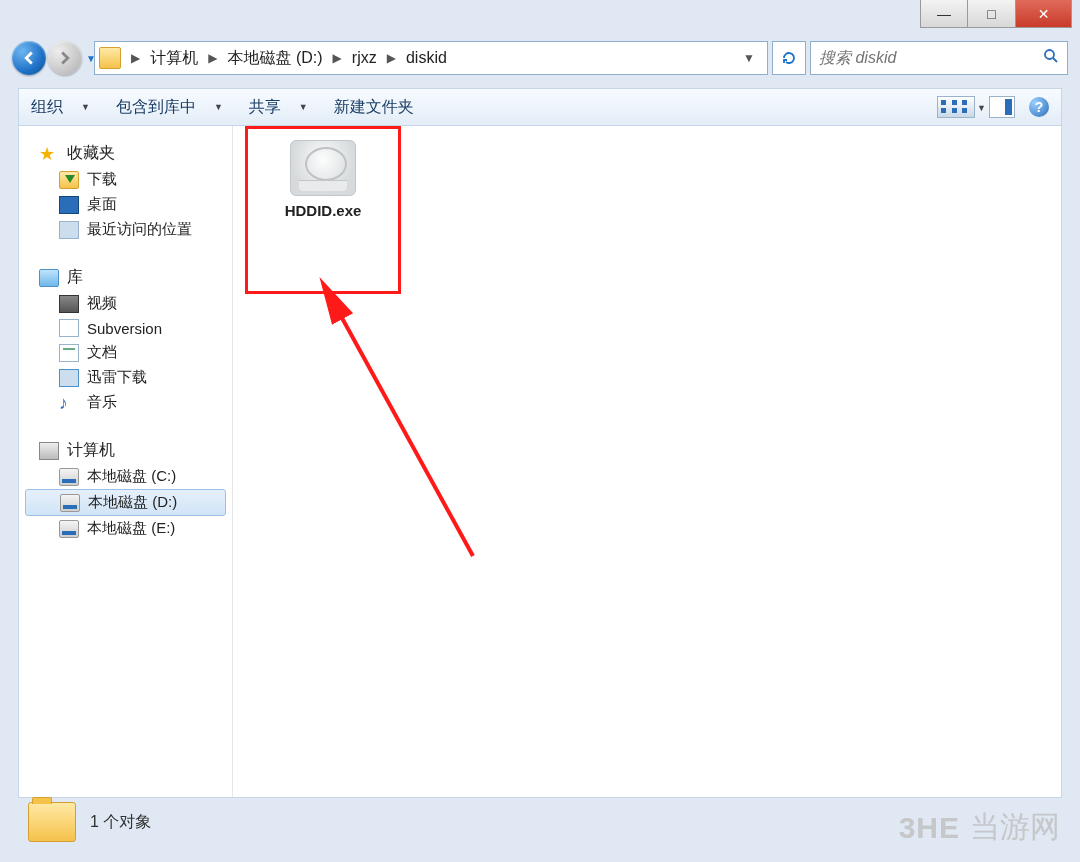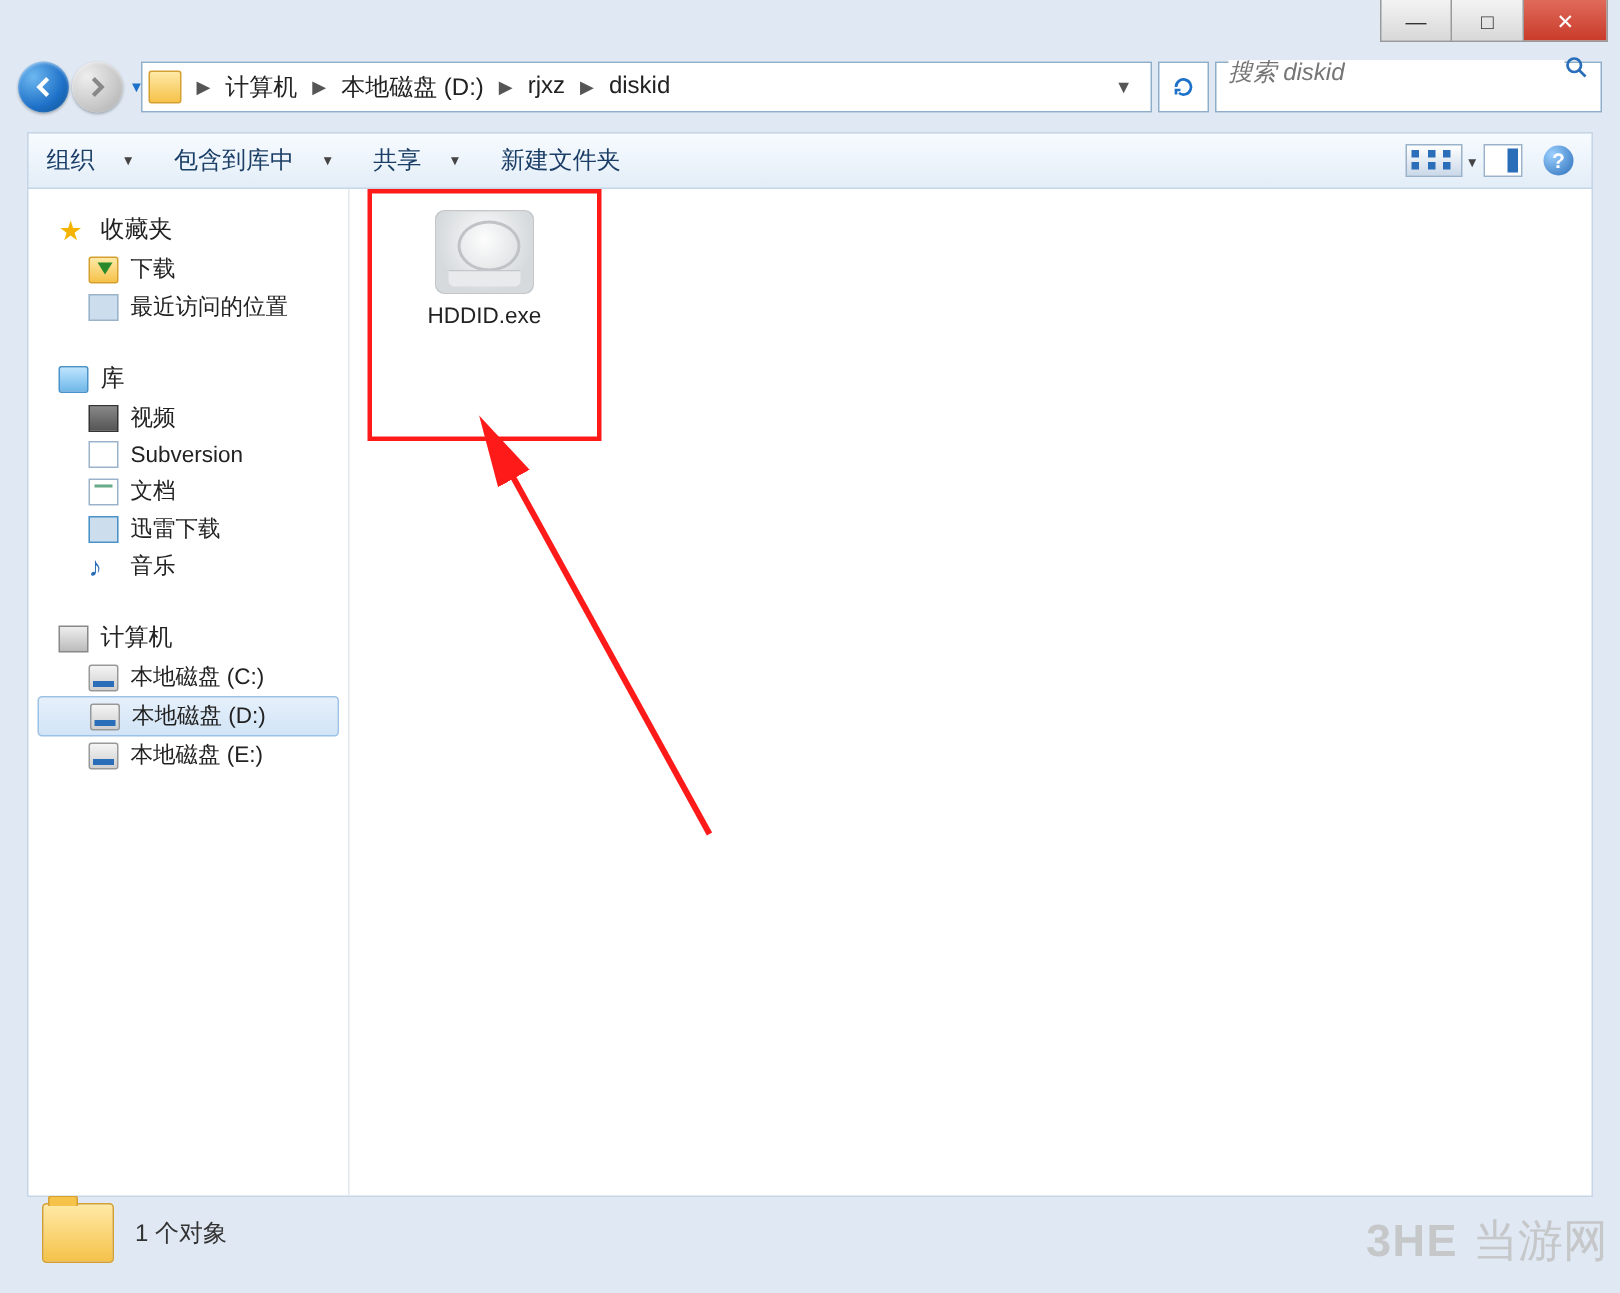--- a/index.html
+++ b/index.html
@@ -18,21 +18,21 @@
 .nav-circle.back { left: 0; top: 2px; }
 .nav-circle.fwd { left: 36px; top: 2px; background: radial-gradient(circle at 30% 30%, #eee, #c8c8c8 60%, #aaa); color:#888; }
 .nav-drop { position:absolute; left: 74px; top: 14px; color:#1e71c8; font-size:10px; }
 
 .addr { flex: 1; height: 34px; background: #fff; border: 1px solid #8faeca; display: flex; align-items: center; padding: 0 4px; }
 .addr .folder-ic { width: 22px; height: 22px; background: linear-gradient(#ffe9a6,#f5c24a); border-radius: 2px; border: 1px solid #d6a030; margin-right: 4px; }
 .addr .crumb { padding: 0 4px; font-size: 16px; color: #222; display:flex; align-items:center; height:100%; }
 .addr .chev { padding: 0 6px; color: #555; font-size: 12px; }
 .addr .end-drop { margin-left: auto; color:#555; padding: 0 8px; font-size: 12px; }
 .refresh-box { width: 34px; height: 34px; background: #fff; border: 1px solid #8faeca; display:flex; align-items:center; justify-content:center; color:#1e71c8; font-size:16px; }
-.search { width: 258px; height: 34px; background:#fff; border:1px solid #8faeca; display:flex; align-items:flex-end; padding:16px 8px; }
+.search { width: 258px; height: 34px; background:#fff; border:1px solid #8faeca; display:flex; align-items:center; padding:16px 8px; }
 .search input { border: none; outline: none; flex:1; font-size: 16px; color:#888; font-style: italic; }
 .search .mag { color:#2a6db8; font-size: 16px; }
 
 
 .toolbar { position:absolute; top: 88px; left: 18px; right: 18px; height: 38px; background: linear-gradient(#f7fbff,#e3edf7); border: 1px solid #c6d6e6; display:flex; align-items:center; padding: 0 12px; gap: 26px; font-size: 16px; color:#1b3e66; }
 .toolbar .tb-item { display:flex; align-items:center; gap:16px; }
 .toolbar .tb-right { margin-left:auto; display:flex; align-items:center; gap: 14px; }
 .toolbar .tb-icon { width: 22px; height: 18px; }
 .tb-view { background: linear-gradient(#fff,#cad8e8); border:1px solid #9bb3ca; display:flex; position:relative; }
 .tb-view .sq { width:5px; height:5px; background:#2a6db8; margin:1px; }
@@ -59,33 +59,33 @@
 .ic-pic { background:linear-gradient(#bfe4ff,#6fb8e8); border:1px solid #4a92c8; }
 .ic-doc { background:#fff; border:1px solid #9bb3ca; }
 .ic-doc::after{content:"";position:absolute;left:3px;top:3px;right:3px;height:2px;background:#6a8;}
 .ic-xl { background:#cde; border:1px solid #4a92c8; }
 .ic-music { color:#2a6db8; font-size:18px; line-height:18px; }
 .ic-pc { background:linear-gradient(#eee,#bbb); border:1px solid #888; }
 .ic-drive { background:linear-gradient(#f4f4f4,#cfcfcf); border:1px solid #999; border-radius:2px; }
 .ic-drive::after{content:"";position:absolute;left:2px;right:2px;bottom:2px;height:4px;background:#2a6db8;}
 .ic-cloud { background:#fff; border:1px solid #9bb3ca; border-radius:50%; }
 
-.content { flex:1; position:relative; }
+.content { flex:1; position:relative;font-weight:bold; }
 .file-item { position:absolute; left: 20px; top: 10px; width: 140px; text-align:center; font-size: 15px; color:#222; }
 .file-item .ficon { width: 66px; height: 56px; margin: 4px auto 6px; background: radial-gradient(ellipse at 50% 35%, #fdfdfd, #d6dadc 70%); border:1px solid #c3c7ca; border-radius: 6px; position:relative; }
 .file-item .ficon::before { content:""; position:absolute; left:14px; top:6px; width:38px; height:30px; border:2px solid #bfc3c6; border-radius:50%; }
 .file-item .ficon::after { content:""; position:absolute; left:8px; right:8px; bottom:4px; height:10px; background:#e8eaec; border-top:1px solid #c3c7ca; border-radius:0 0 4px 4px; }
 .highlight-box { position:absolute; left: 12px; top: 0; width: 156px; height: 168px; border: 3px solid #ff1a1a; pointer-events:none; }
 .arrow-svg { position:absolute; left: 60px; top: 0; width: 400px; height: 520px; pointer-events:none; }
 
 
 .statusbar { position:absolute; left: 18px; right: 18px; bottom: 16px; height: 48px; display:flex; align-items:center; padding: 0 10px; gap: 14px; font-size: 16px; color:#333; }
 .statusbar .sfolder { width: 48px; height: 40px; background: linear-gradient(#ffe9a6,#f5c24a); border:1px solid #d6a030; border-radius:3px; position:relative; }
 .statusbar .sfolder::before { content:""; position:absolute; top:-6px; left:3px; width:18px; height:6px; background:#f5c24a; border:1px solid #d6a030; border-bottom:none; border-radius:2px 2px 0 0; }
-.watermark { position:absolute; right: 8px; bottom: 14px; font-size: 30px; color: #c5c7c9; display:flex; align-items:center; gap: 10px; }
+.watermark { position:absolute; right: 20px; bottom: 14px; font-size: 30px; color: #c5c7c9; display:flex; align-items:center; gap: 10px; }
 .watermark .logo { font-weight: 800; letter-spacing: 1px; }
 .tri { font-size: 9px; color:#444; margin-left:2px; }
 </style>
 </head>
 <body>
 
 <div class="win-btns">
   <div class="win-btn">—</div>
   <div class="win-btn">□</div>
   <div class="win-btn close">✕</div>
@@ -168,20 +168,24 @@
 <div class="mainwrap">
   <div class="sidebar">
     <div class="group">
       <div class="group-hd">
           <span class="ic ic-star">★</span>
           <span>收藏夹</span>
         </div>
       <div class="leaf">
           <span class="ic ic-dl"></span>
           <span>下载</span>
+        </div>
+      <div class="leaf">
+          <span class="ic ic-desktop"></span>
+          <span>桌面</span>
         </div>
       <div class="leaf">
           <span class="ic ic-recent"></span>
           <span>最近访问的位置</span>
         </div>
     </div>
     <div class="group">
       <div class="group-hd">
           <span class="ic ic-lib"></span>
           <span>库</span>

